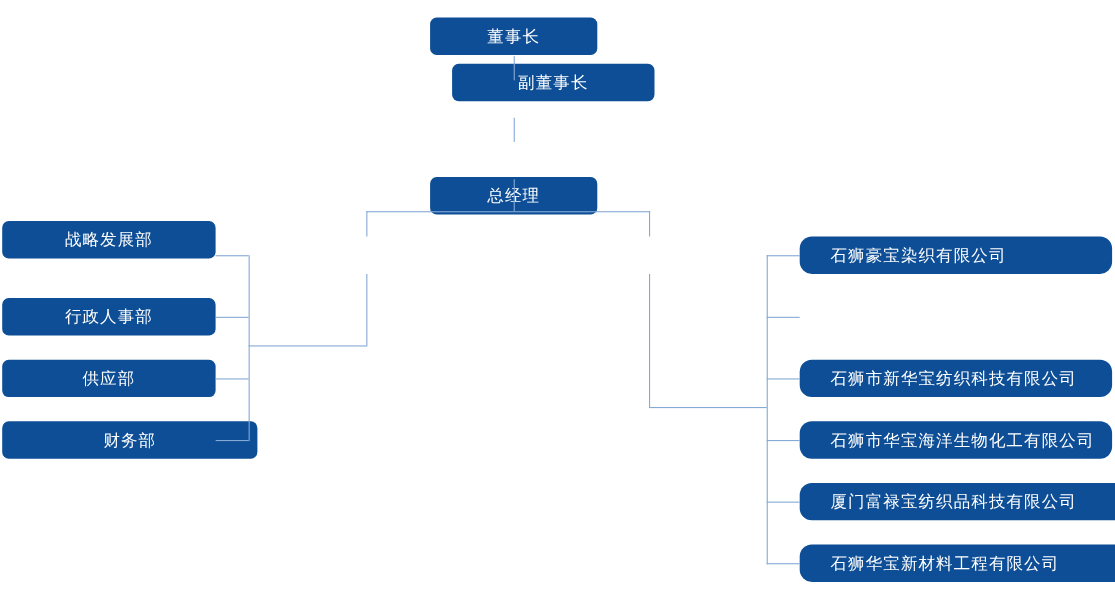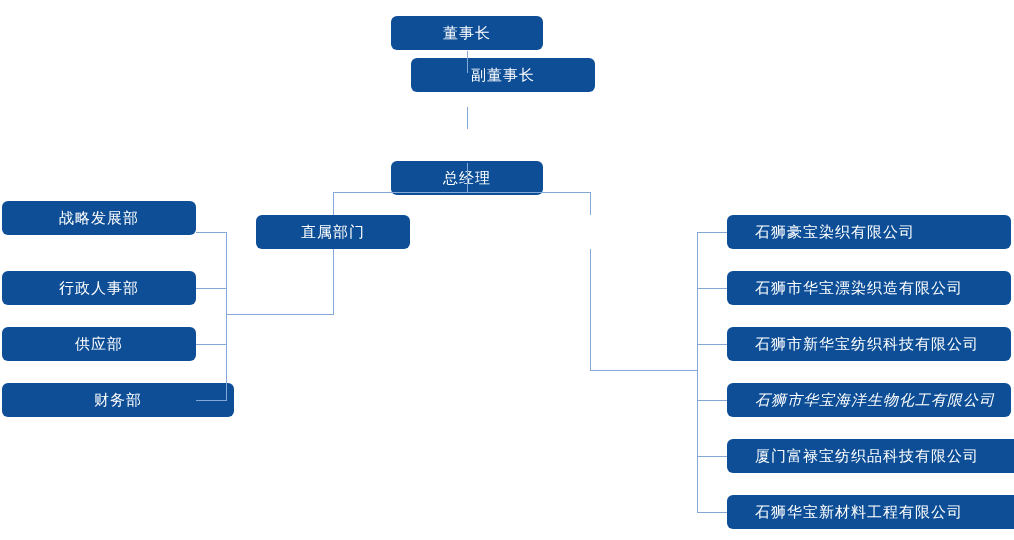--- a/index.html
+++ b/index.html
@@ -25,46 +25,45 @@
     align-items: center;
     justify-content: center;
     font-size: 15px;
     letter-spacing: 1px;
     box-sizing: border-box;
     white-space: nowrap;
   }
   .node.left-align {
     justify-content: flex-start;
     padding-left: 28px;
+    border-radius: 11px;
   }
   .line {
     position: absolute;
     background: var(--connector, #85a9d6);
   }
 </style>
 </head>
 <body>
 
 <div id="canvas">
 
   <div class="node" style="left:391px; top:16px;  width:152px;">董事长</div>
   <div class="node" style="left:391px; top:58px;  width:184px;margin-left:20px;">副董事长</div>
   <div class="node" style="left:391px; top:129px; width:152px;margin-top:32px;">总经理</div>
 
-  <div class="node" style="left:256px; top:215px; width:154px;">直属部门</div>
 
   <div class="node" style="left:2px; top:201px; width:194px;">战略发展部</div>
   <div class="node" style="left:2px; top:271px; width:194px;">行政人事部</div>
   <div class="node" style="left:2px; top:327px; width:194px;">供应部</div>
   <div class="node" style="left:2px; top:383px; width:232px;">财务部</div>
 
   <div class="node left-align" style="left:727px; top:215px; width:284px;">石狮豪宝染织有限公司</div>
-  <div class="node left-align" style="left:727px; top:271px; width:284px;">石狮市华宝漂染织造有限公司</div>
   <div class="node left-align" style="left:727px; top:327px; width:284px;text-align:right;">石狮市新华宝纺织科技有限公司</div>
-  <div class="node left-align" style="left:727px; top:383px; width:284px;font-style:italic;">石狮市华宝海洋生物化工有限公司</div>
+  <div class="node left-align" style="left:727px; top:383px; width:284px;">石狮市华宝海洋生物化工有限公司</div>
   <div class="node left-align" style="left:727px; top:439px; width:324px;">厦门富禄宝纺织品科技有限公司</div>
   <div class="node left-align" style="left:727px; top:495px; width:312px;">石狮华宝新材料工程有限公司</div>
 
   <div class="line" style="left:467px; top:51px;  width:1px; height:22px;"></div>
 
   <div class="line" style="left:467px; top:107px; width:1px; height:22px;"></div>
 
   <div class="line" style="left:467px; top:163px; width:1px; height:29px;"></div>
 
   <div class="line" style="left:333px; top:192px; width:258px; height:1px;"></div>

